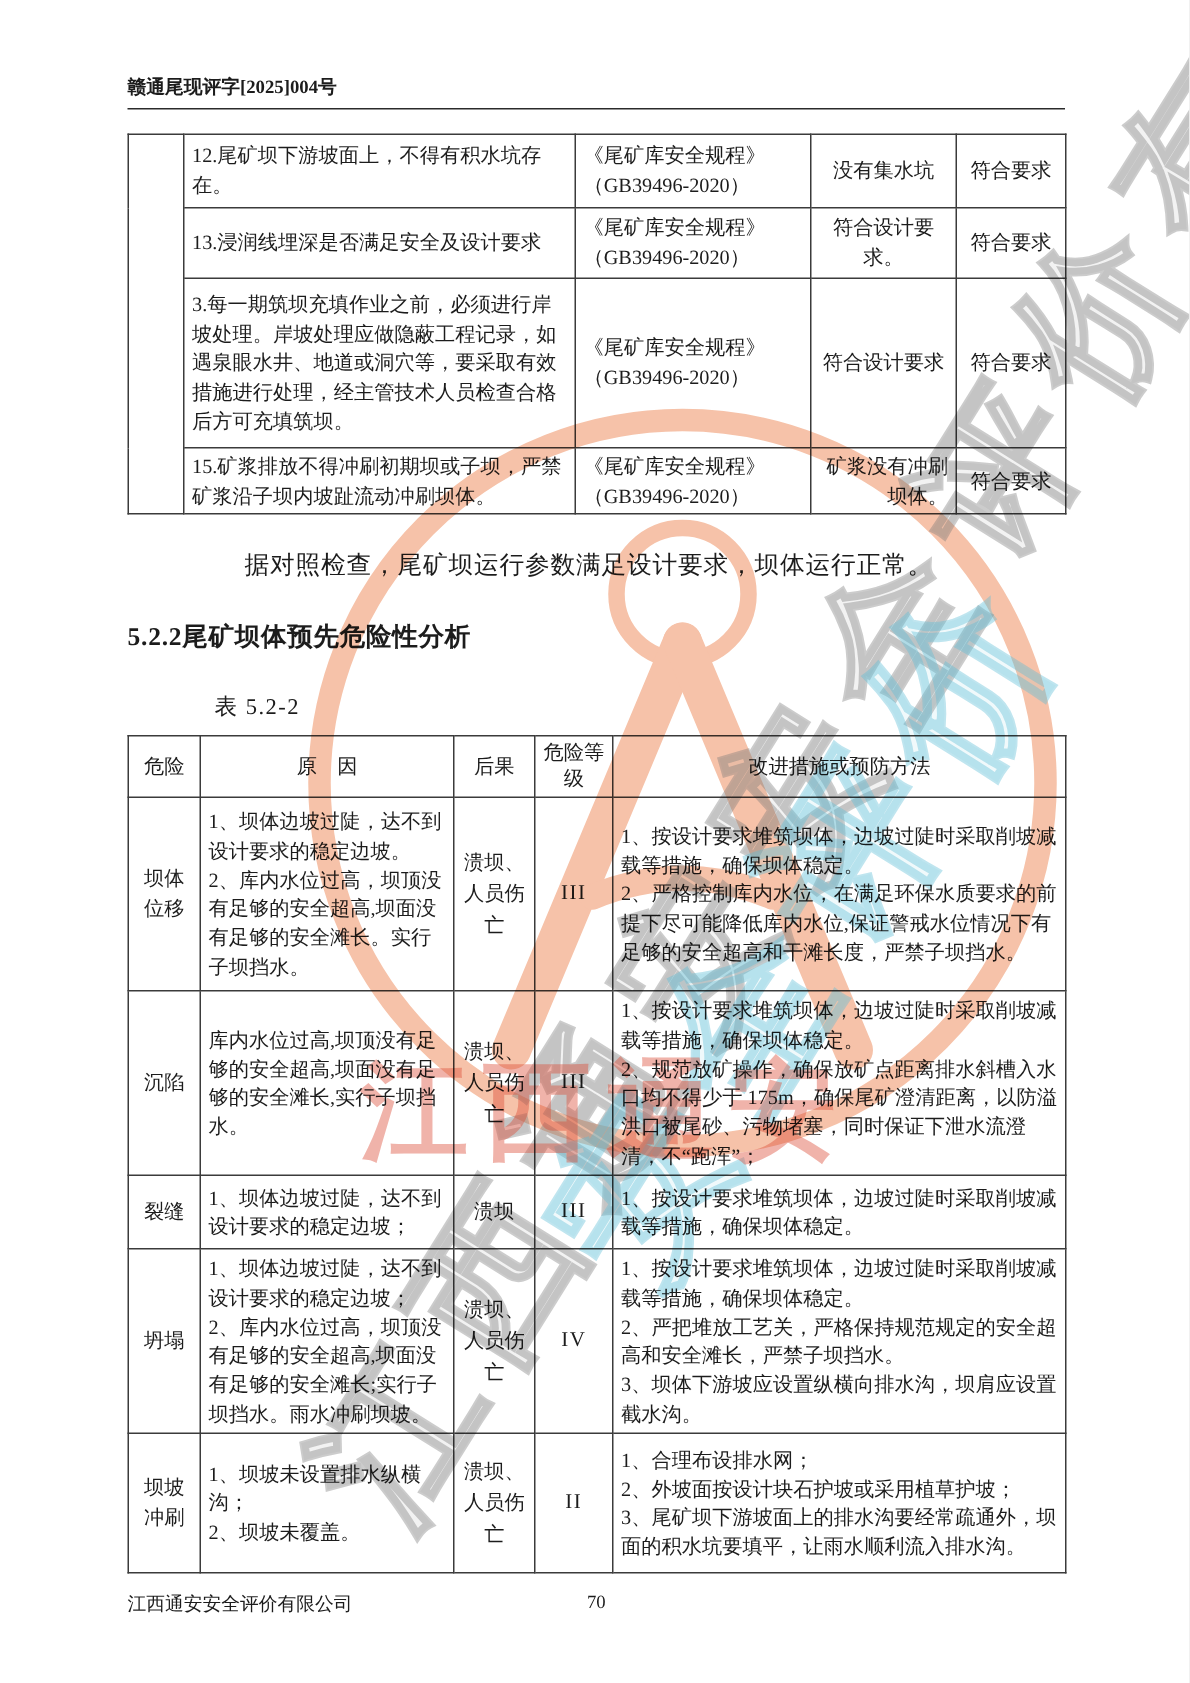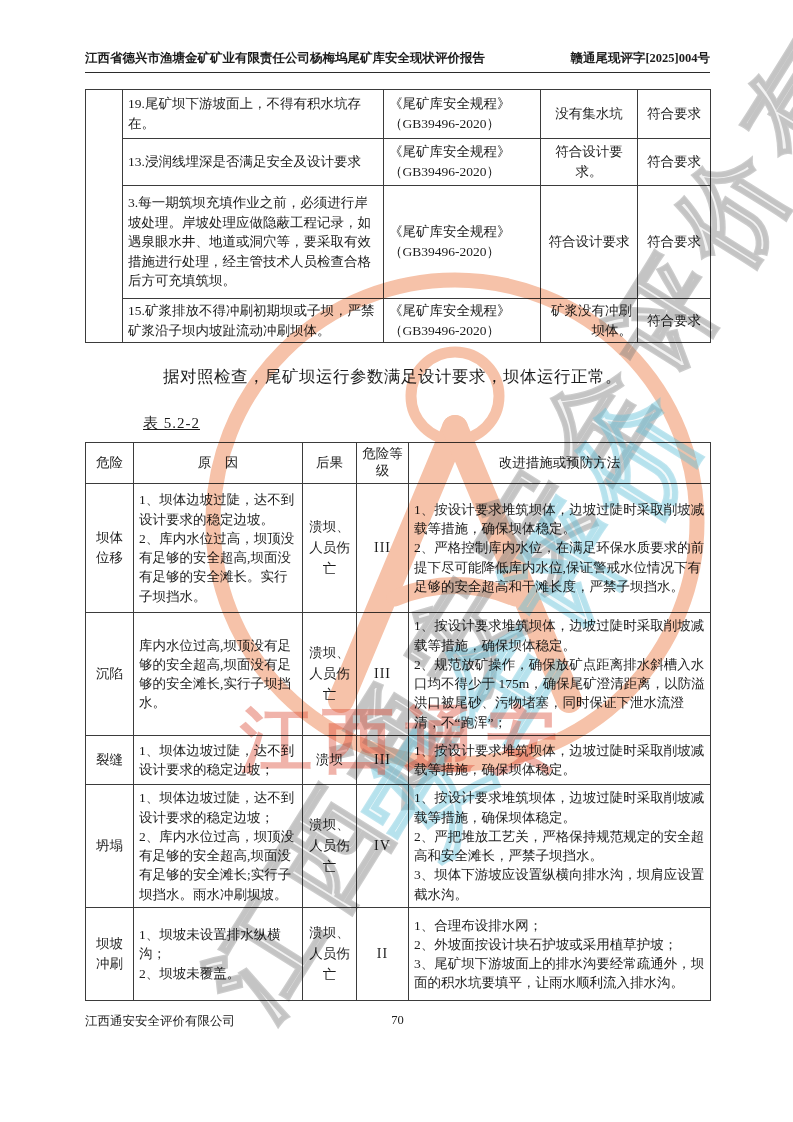--- a/index.html
+++ b/index.html
@@ -18,21 +18,21 @@
   .c-item{text-align:left;}
   .c-basis{text-align:left;margin-top:40px;}
   .c-actual{text-align:center;}
   .c-actual.left{text-align:right;}
   .c-concl{text-align:center;}
   .r12 td{height:44px}.r13 td{height:42px}.r14 td{height:108px}.r15 td{height:38px}
 
   
   .para{font-size:16.5px;margin:23px 0 0 0;padding-left:78px;letter-spacing:.5px;}
   .sec-head{font-size:17px;font-weight:bold;margin:25px 0 0 0;letter-spacing:.5px;}
-  .caption{display:flex;font-size:15px;margin:26px 0 9px 58px;gap:88px;letter-spacing:1px;text-decoration:underline;}
+  .caption{display:flex;font-size:15px;margin:26px 0 9px 58px;gap:88px;letter-spacing:1px;}
 
   
   .pha-table{font-size:13.5px;}
   .pha-table th,.pha-table td{border:1.5px solid #3b3b3b;padding:2px 5px;vertical-align:middle;}
   .pha-table th{font-weight:normal;height:36px;text-align:center;line-height:1.25;}
   .hz{text-align:center;line-height:1.5;}
   .cause,.measures{white-space:pre-line;text-align:left;line-height:1.43;}
   .cons{text-align:center;line-height:1.55;margin-left:12px;}
   .lvl{text-align:center;font-size:14px;letter-spacing:1px;}
   .pr1 td{height:124px}.pr2 td{height:118px}.pr3 td{height:44px}.pr4 td{height:118px}.pr5 td{height:88px}
@@ -53,36 +53,35 @@
            color:rgba(110,195,220,0.10);-webkit-text-stroke:2.5px rgba(95,190,215,0.40);}
   .wm-red{left:240px;top:693px;font-size:72px;letter-spacing:10px;color:rgba(220,75,52,0.42);text-align:center;}
 </style>
 </head>
 <body>
 
 <div class="page">
 
   <div class="content">
     <div class="doc-header">
-      <span>江西省德兴市渔塘金矿矿业有限责任公司杨梅坞尾矿库安全现状评价报告</span>
       <span>赣通尾现评字[2025]004号</span>
     </div>
 
     <table class="check-table">
       <colgroup>
           <col style="width:37px">
           <col style="width:261px">
           <col style="width:157px">
           <col style="width:97px">
           <col style="width:73px">
         </colgroup>
       <tbody>
         <tr class="r12">
           <td rowspan="4"></td>
-          <td class="c-item">19.尾矿坝下游坡面上，不得有积水坑存在。</td>
+          <td class="c-item">12.尾矿坝下游坡面上，不得有积水坑存在。</td>
           <td class="c-basis">
             <div>《尾矿库安全规程》</div>
             <div>（GB39496-2020）</div>
           </td>
           <td class="c-actual">没有集水坑</td>
           <td class="c-concl">符合要求</td>
         </tr>
         <tr class="r13">
           <td class="c-item">13.浸润线埋深是否满足安全及设计要求</td>
           <td class="c-basis">
@@ -108,20 +107,21 @@
             <div>（GB39496-2020）</div>
           </td>
           <td class="c-actual left">矿浆没有冲刷坝体。</td>
           <td class="c-concl">符合要求</td>
         </tr>
       </tbody>
     </table>
 
     <p class="para">据对照检查，尾矿坝运行参数满足设计要求，坝体运行正常。</p>
 
+    <h3 class="sec-head">5.2.2尾矿坝体预先危险性分析</h3>
 
     <div class="caption">
       <span>表 5.2-2</span>
     </div>
 
     <table class="pha-table">
       <colgroup>
           <col style="width:48px">
           <col style="width:169px">
           <col style="width:54px">

